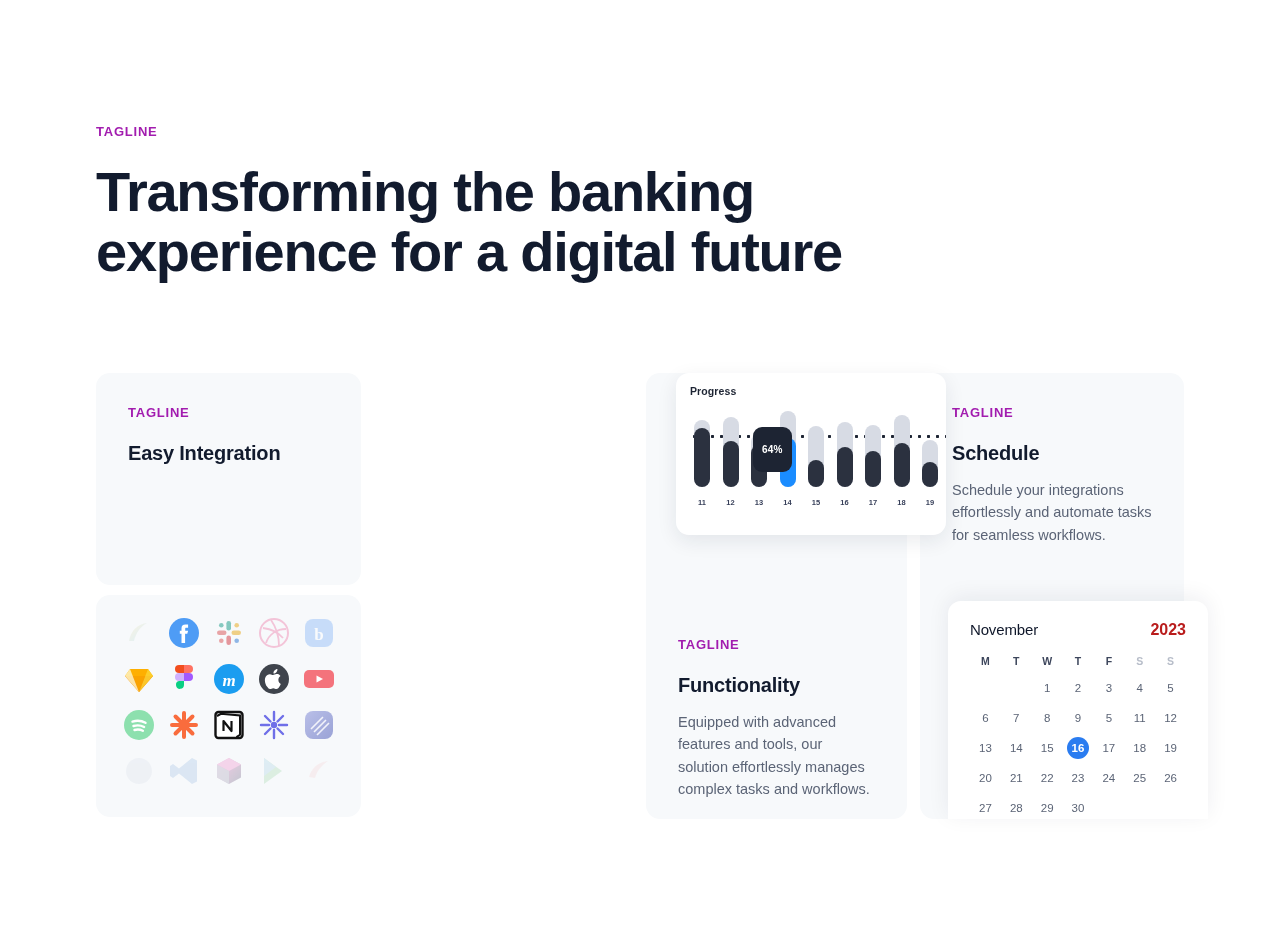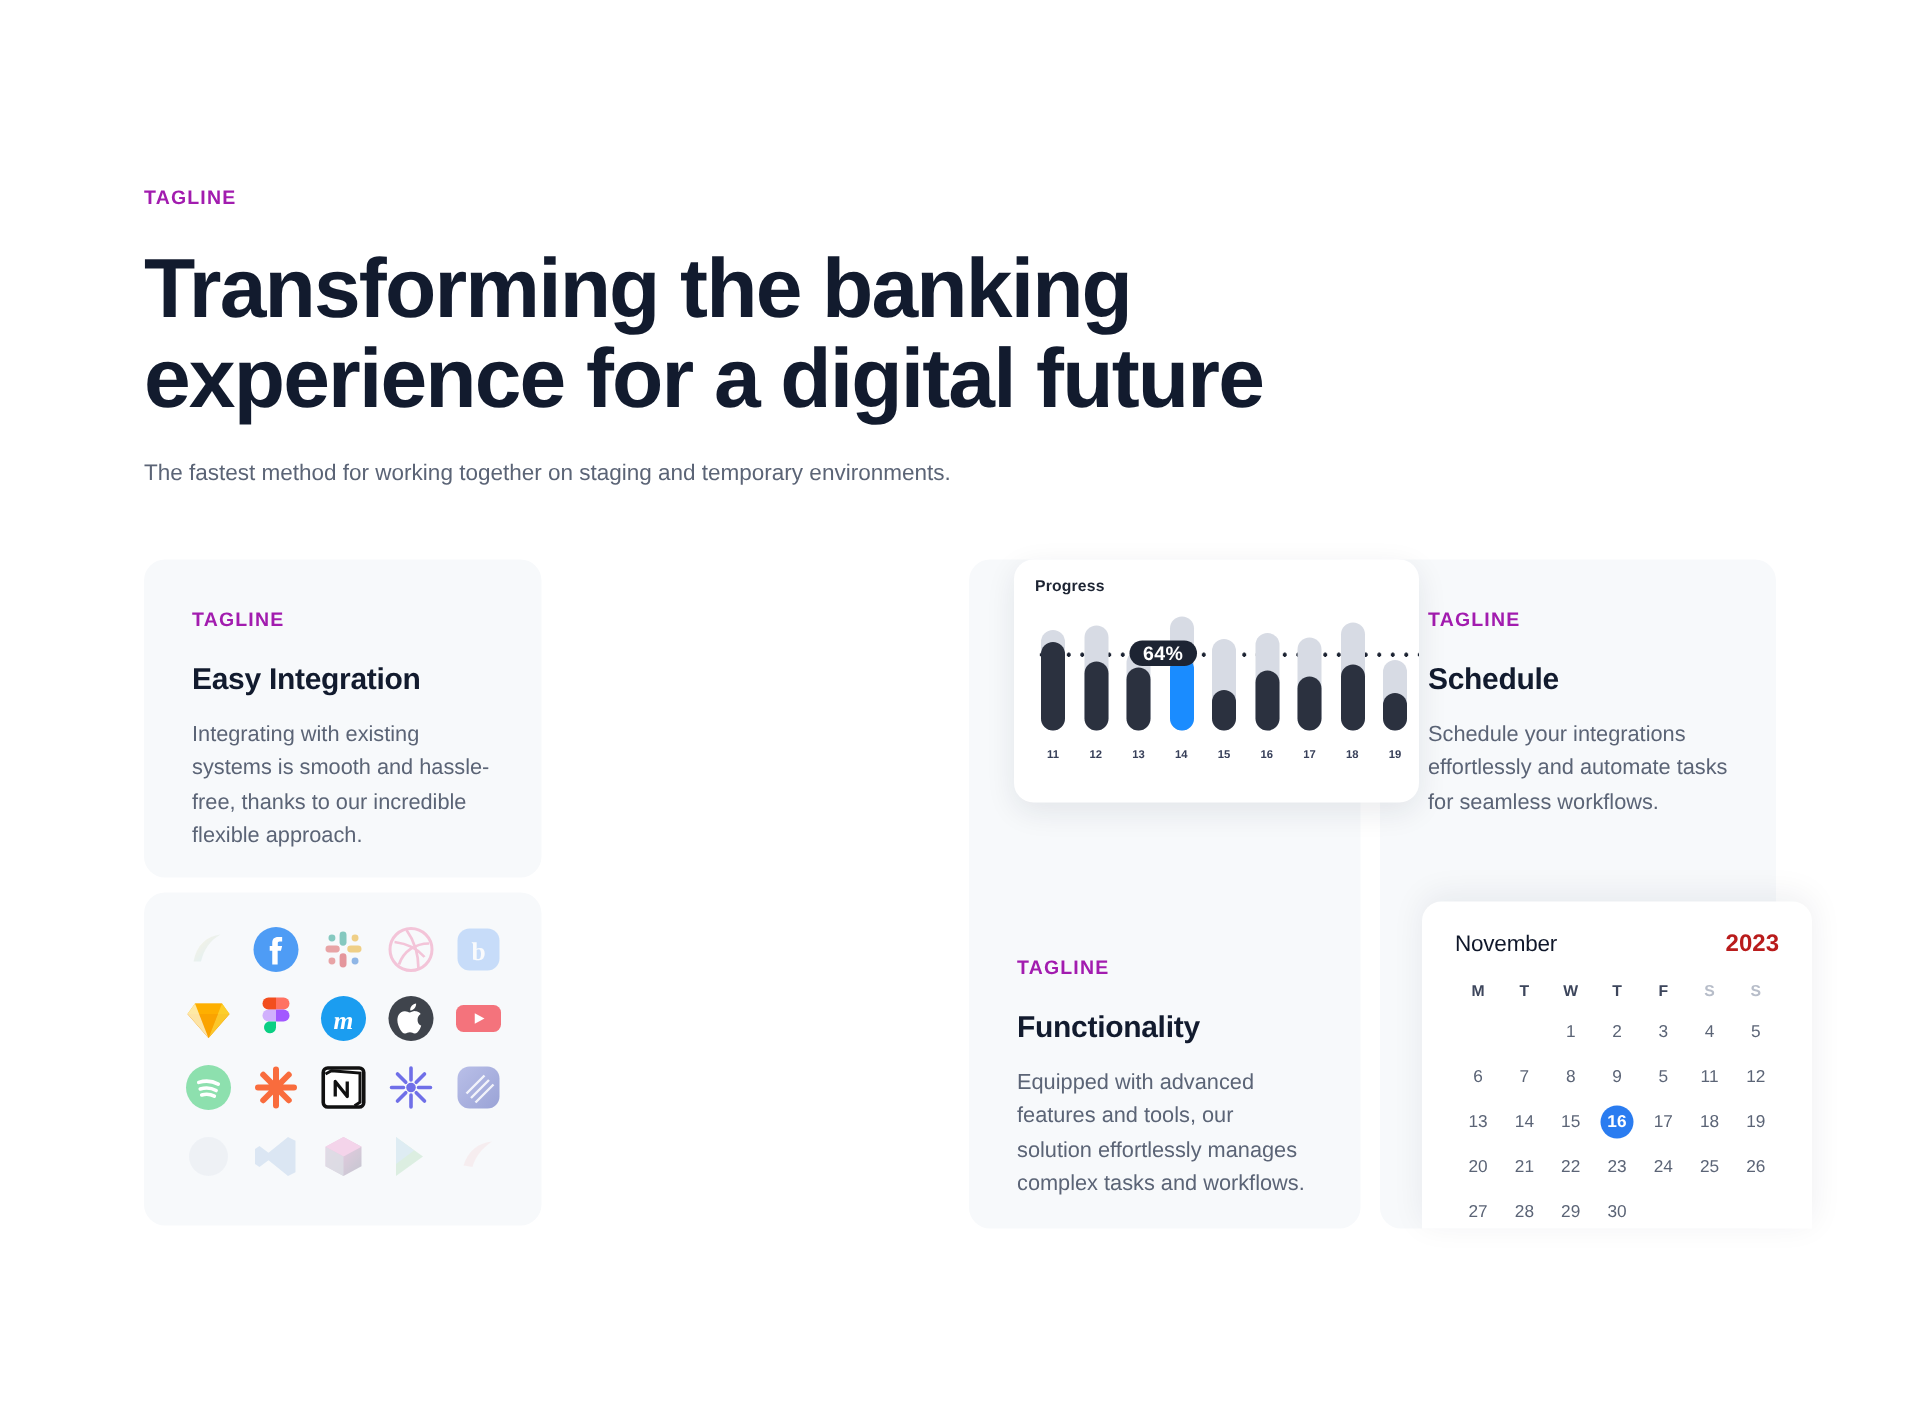--- a/index.html
+++ b/index.html
@@ -130,21 +130,21 @@
     text-align: center; font-size: 7.5px; font-weight: 700; color: #38405a;
   }
   .dotline {
     position: absolute; left: 0; right: -14px; top: 24px; height: 3px;
     background-image: radial-gradient(circle, #1d2433 1.4px, transparent 1.5px);
     background-size: 9px 3px; background-repeat: repeat-x;
   }
   .pill {
     position: absolute; left: 63px; top: 16px; z-index: 4;
     background: #1d2433; color: #fff; border-radius: 9px;
-    padding: 1px 9px; font-size: 13px; font-weight: 700; letter-spacing: .02em;
+    padding: 17px 9px; font-size: 10px; font-weight: 700; letter-spacing: .02em;
   }
 
   
   .c4-panel { width: 264px; height: 446px; }
   .cal-card {
     position: absolute; left: 28px; top: 228px; width: 260px; height: 218px;
     background: #fff; border-radius: 13px 13px 0 0;
     box-shadow: 0 -4px 22px rgba(20,30,60,.07);
     padding: 20px 22px 0 22px; z-index: 3; overflow: hidden;
   }
@@ -167,30 +167,28 @@
   .cal-day.empty { color: transparent; }
 </style>
 </head>
 <body>
 
 <div class="page">
 
   <div class="header">
     <div class="tagline">TAGLINE</div>
     <h1 class="h1">Transforming the banking experience for a digital future</h1>
-    <p class="sub">The fastest method for working together on staging and temporary environments.</p>
   </div>
 
   <div class="grid">
 
     <div class="col col-1">
       <div class="panel c1-top pad">
         <div class="tagline">TAGLINE</div>
         <div class="card-title">Easy Integration</div>
-        <div class="card-body">Integrating with existing systems is smooth and hassle-free, thanks to our incredible flexible approach.</div>
       </div>
 
       <div class="panel c1-bot">
         <div class="icon-grid">
 
           <div class="ic row-fade-top">
               <svg viewBox="0 0 32 32">
                 <defs>
                   <linearGradient id="gA" x1="0" y1="0" x2="1" y2="1">
                     <stop offset="0" stop-color="#ffe9a8"></stop>

